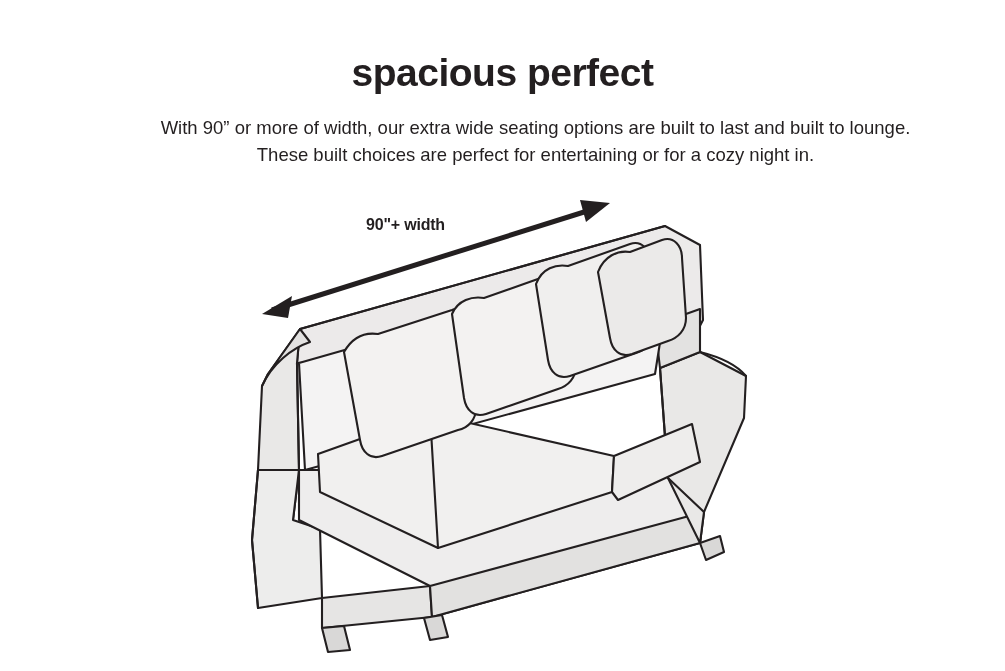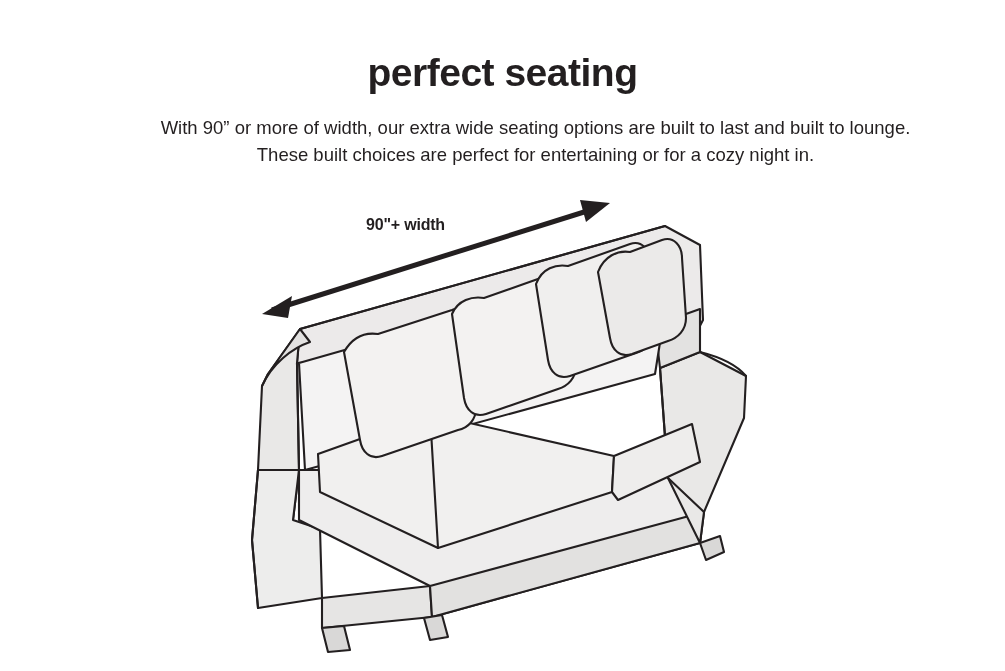--- a/index.html
+++ b/index.html
@@ -63,21 +63,21 @@
     width: 1005px;
     height: 671px;
   }
   svg { display: block; }
 </style>
 </head>
 <body>
 
 <div class="page">
 
-  <div class="headline">perfect seating</div>
+  <div class="headline">spacious perfect</div>
 
   <div class="subcopy">
     <div>With 90” or more of width, our extra wide seating options are built to last and built to lounge.</div>
     <div>These built choices are perfect for entertaining or for a cozy night in.</div>
   </div>
 
   <div class="dim-label">90"+ width</div>
 
   <svg class="art" viewBox="0 0 1005 671" xmlns="http://www.w3.org/2000/svg">
 

